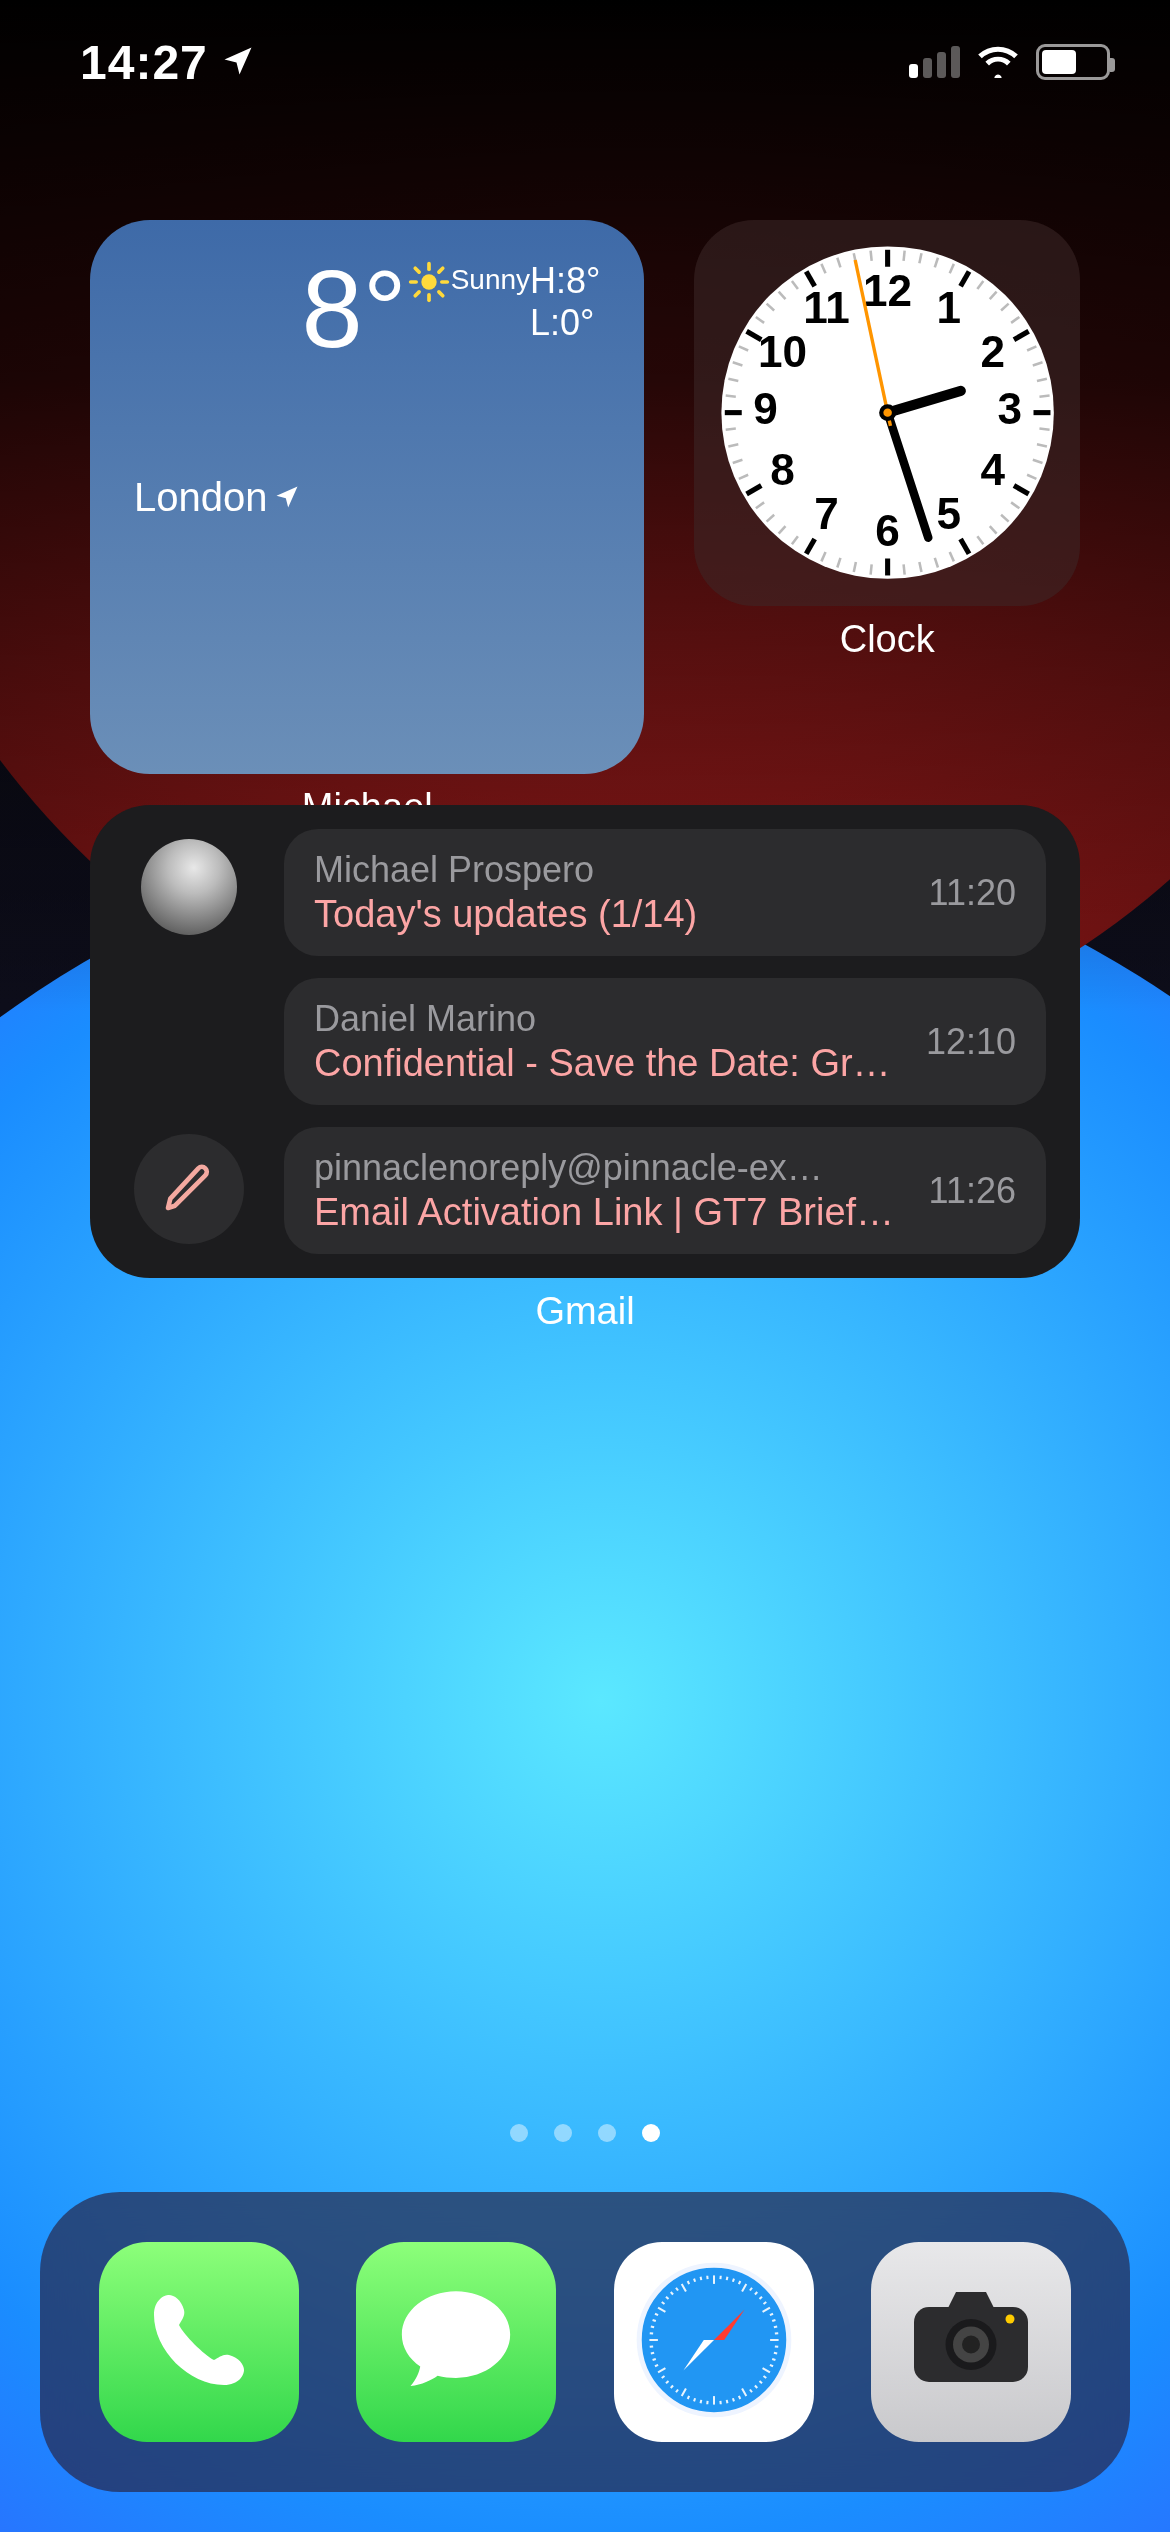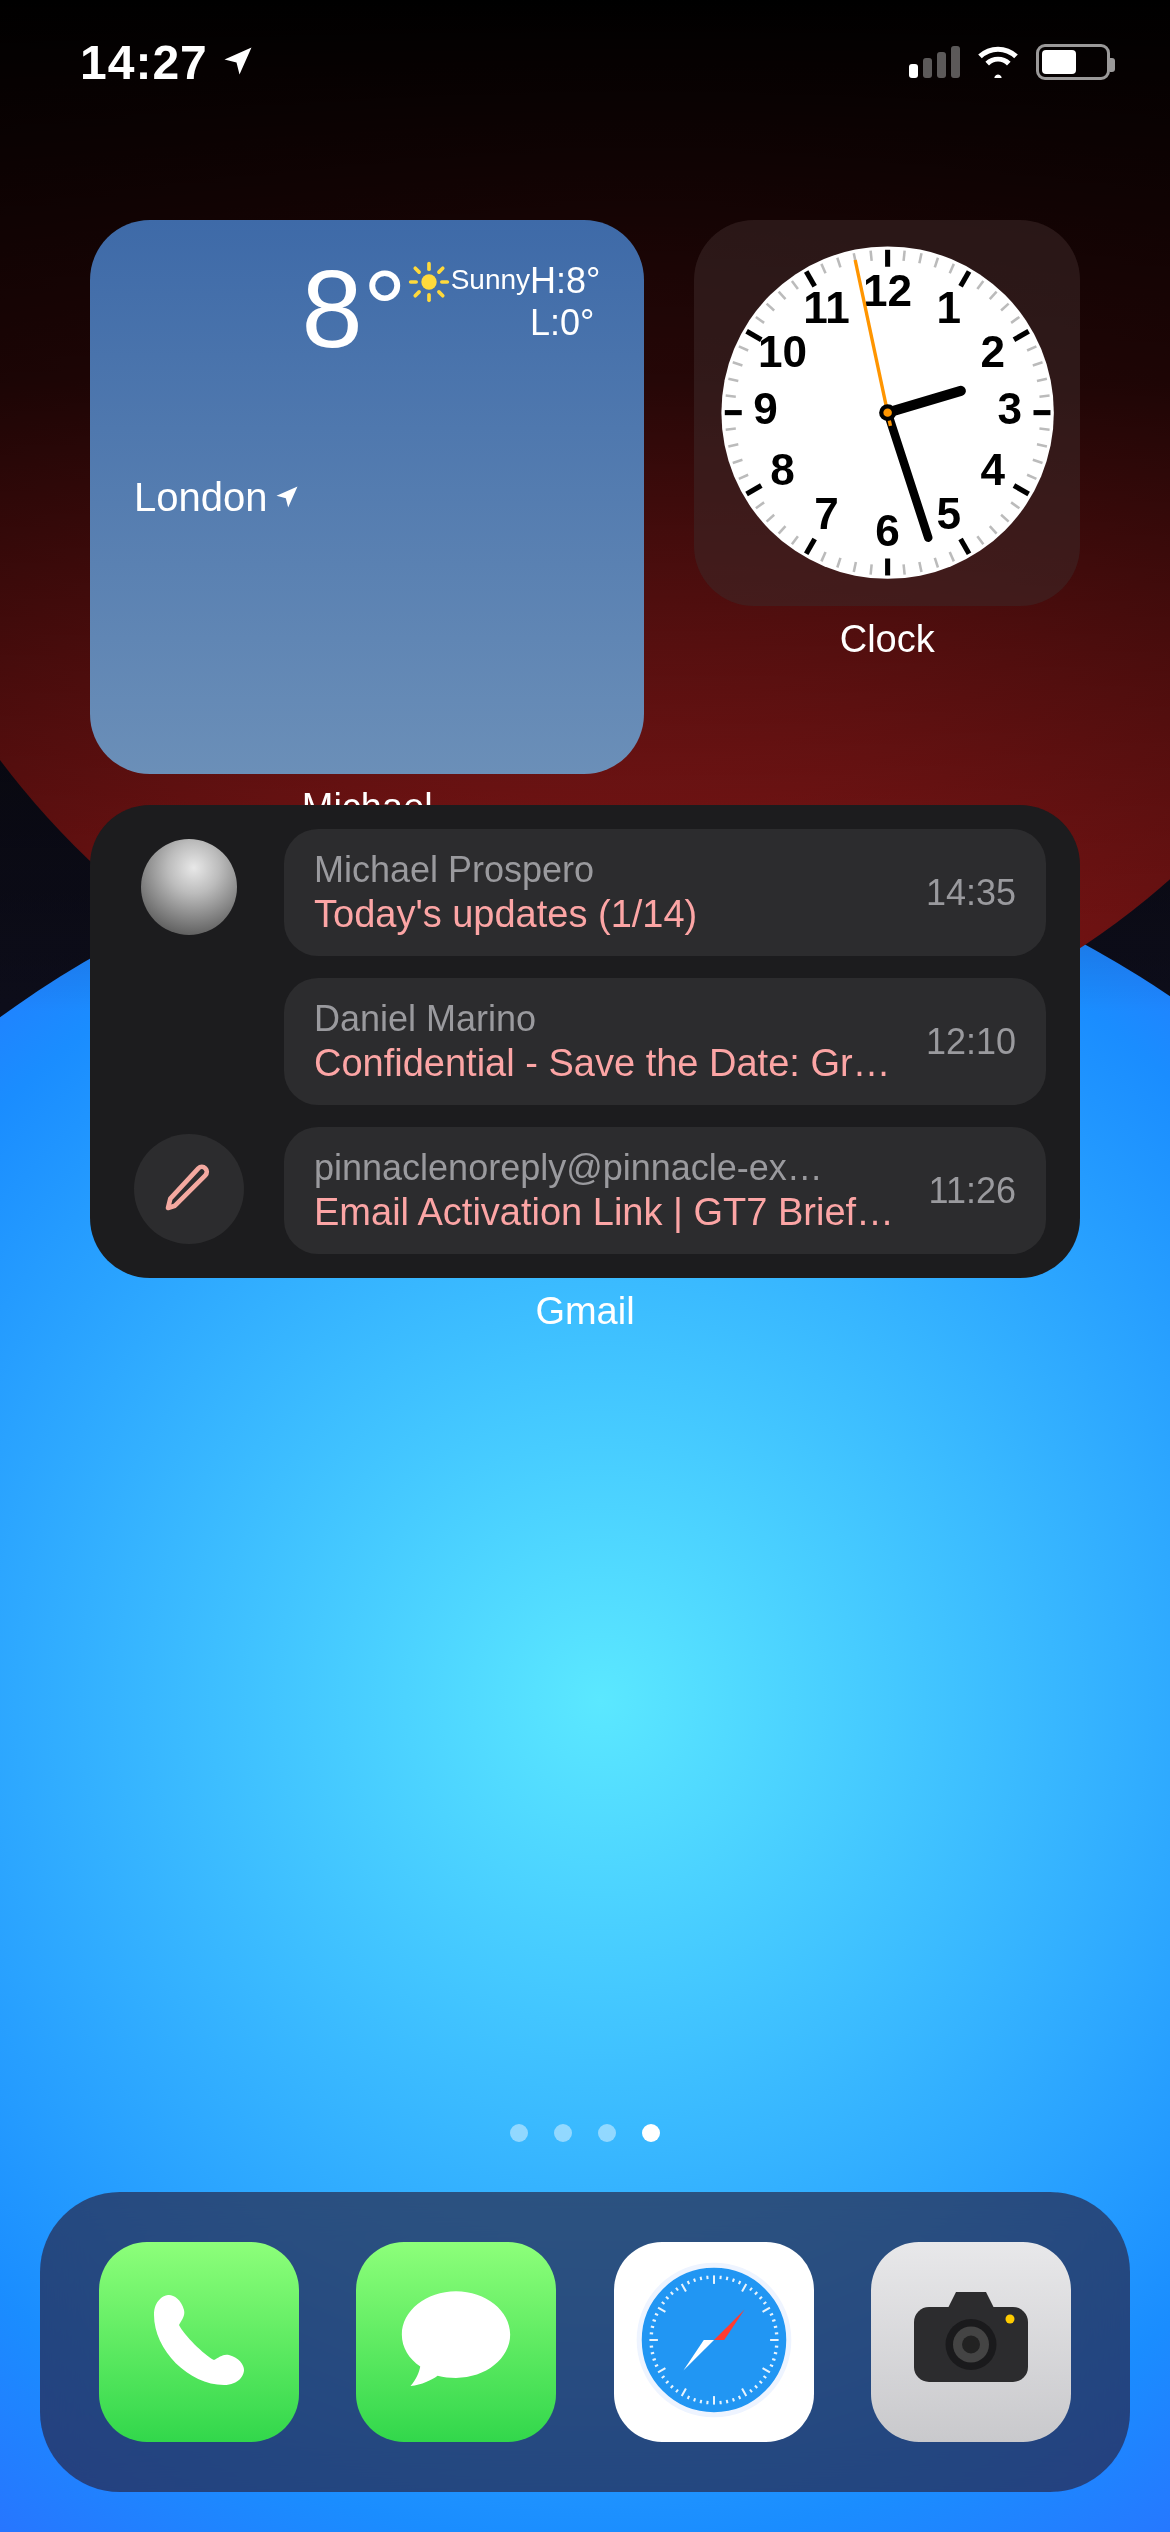--- a/index.html
+++ b/index.html
@@ -350,21 +350,21 @@
             </svg>
         </span>
       </div>
     </div>
     <div class="gmail-list">
       <div class="mail">
         <div class="mail-body">
           <div class="mail-sender">Michael Prospero</div>
           <div class="mail-subject">Today's updates (1/14)</div>
         </div>
-        <div class="mail-time">14:35</div>
+        <div class="mail-time">11:20</div>
       </div>
       <div class="mail">
         <div class="mail-body">
           <div class="mail-sender">Daniel Marino</div>
           <div class="mail-subject">Confidential - Save the Date: Gr…</div>
         </div>
         <div class="mail-time">12:10</div>
       </div>
       <div class="mail">
         <div class="mail-body">

